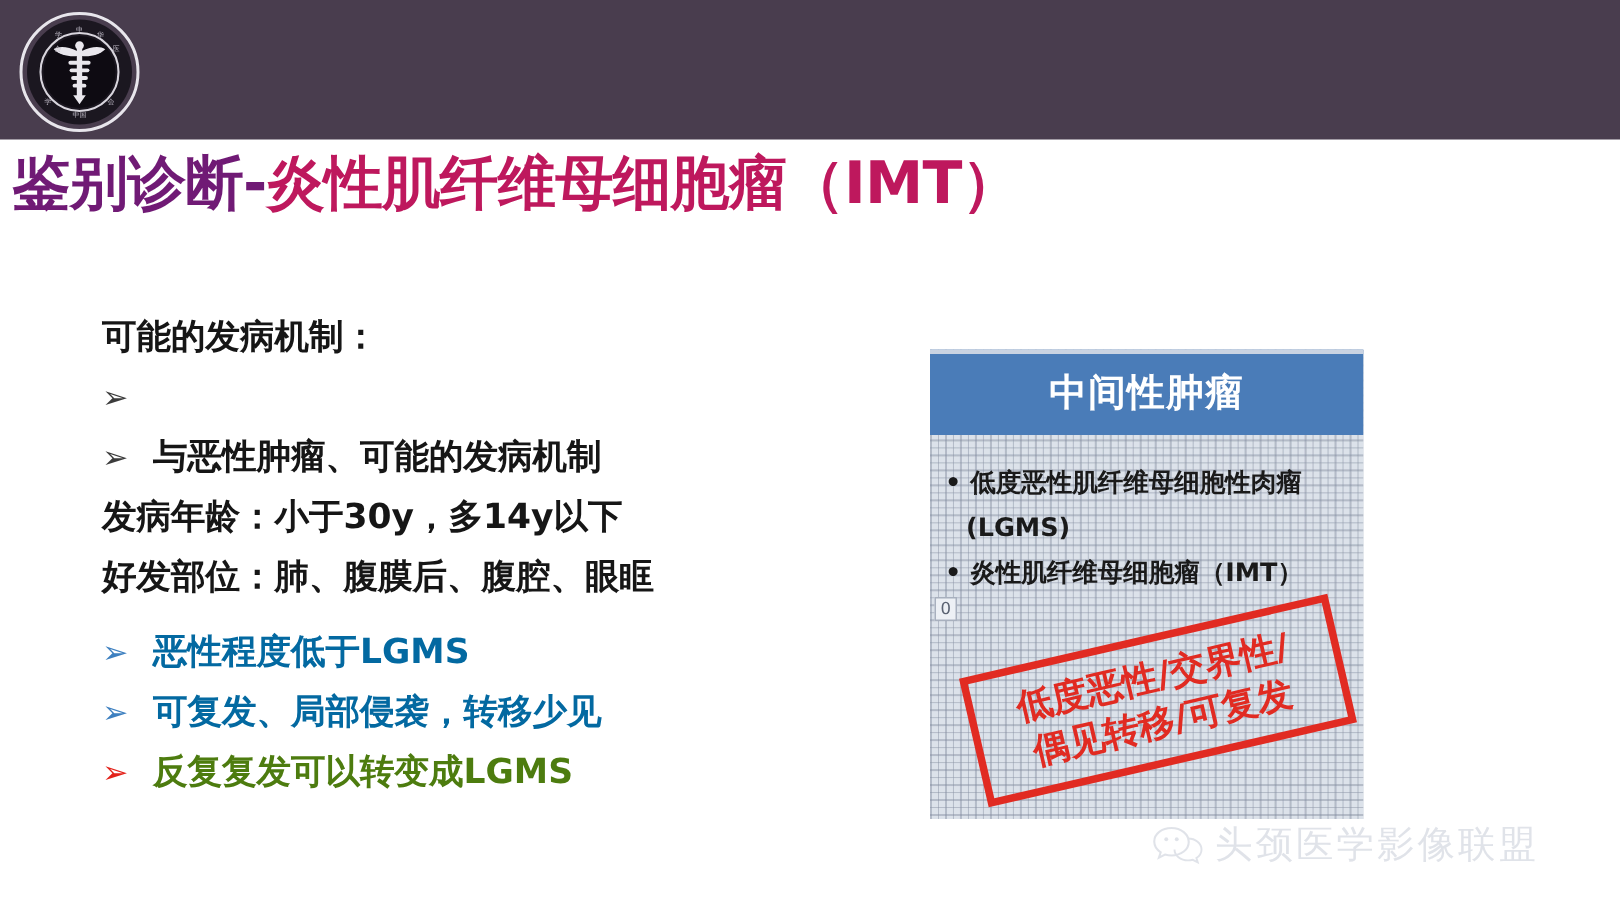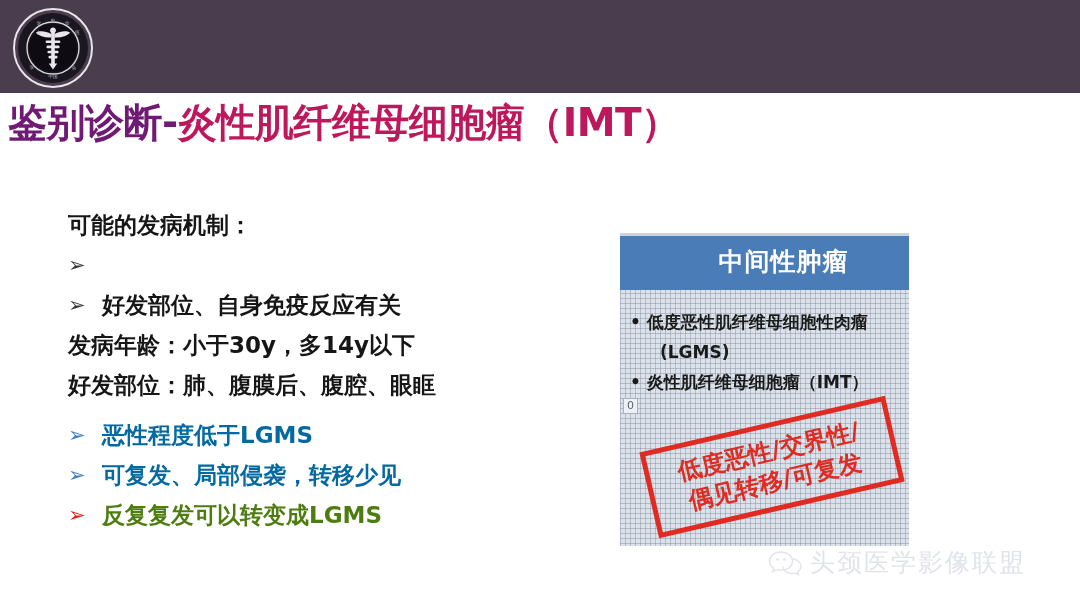--- a/index.html
+++ b/index.html
@@ -109,21 +109,20 @@
     width: 289px;
     height: 57px;
     background: #4A7CB8;
     color: #ffffff;
     font-size: 25px;
     font-weight: bold;
     display: flex;
     align-items: center;
     justify-content: center;
     letter-spacing: 1px;
-    padding-left: 19px;
   }
   #panel-header-topline {
     position: absolute;
     left: 0;
     top: 0;
     width: 289px;
     height: 3px;
     background: #C9D3E2;
   }
   #panel-body {
@@ -134,21 +133,21 @@
     padding: 17px 6px 0 10px;
     box-sizing: border-box;
   }
   .panel-item {
     font-size: 17px;
     font-weight: bold;
     color: #1A1A1A;
     line-height: 30px;
     white-space: nowrap;
   }
-  .panel-item .cont { display: block; padding-left: 14px; margin-left: 16px; }
+  .panel-item .cont { display: block; padding-left: 14px; }
 
   #panel-zero-label {
     position: absolute;
     left: 3px;
     top: 165px;
     font-size: 11px;
     color: #5A6272;
     border: 1px solid #A8B0BE;
     background: #EDF0F5;
     padding: 0 3px;
@@ -237,21 +236,21 @@
   <div class="line plain">
     <span class="txt-black">可能的发病机制：</span>
   </div>
 
   <div class="line">
     <span class="arrow arrow-black">➢</span>
   </div>
 
   <div class="line">
     <span class="arrow arrow-black">➢</span>
-    <span class="txt-black">好发部位、自身免疫反应有关</span>
+    <span class="txt-black">与恶性肿瘤、可能的发病机制</span>
   </div>
 
   <div class="line plain">
     <span class="txt-black">发病年龄：小于30y，多14y以下</span>
   </div>
 
   <div class="line plain">
     <span class="txt-black">好发部位：肺、腹膜后、腹腔、眼眶</span>
   </div>
 

